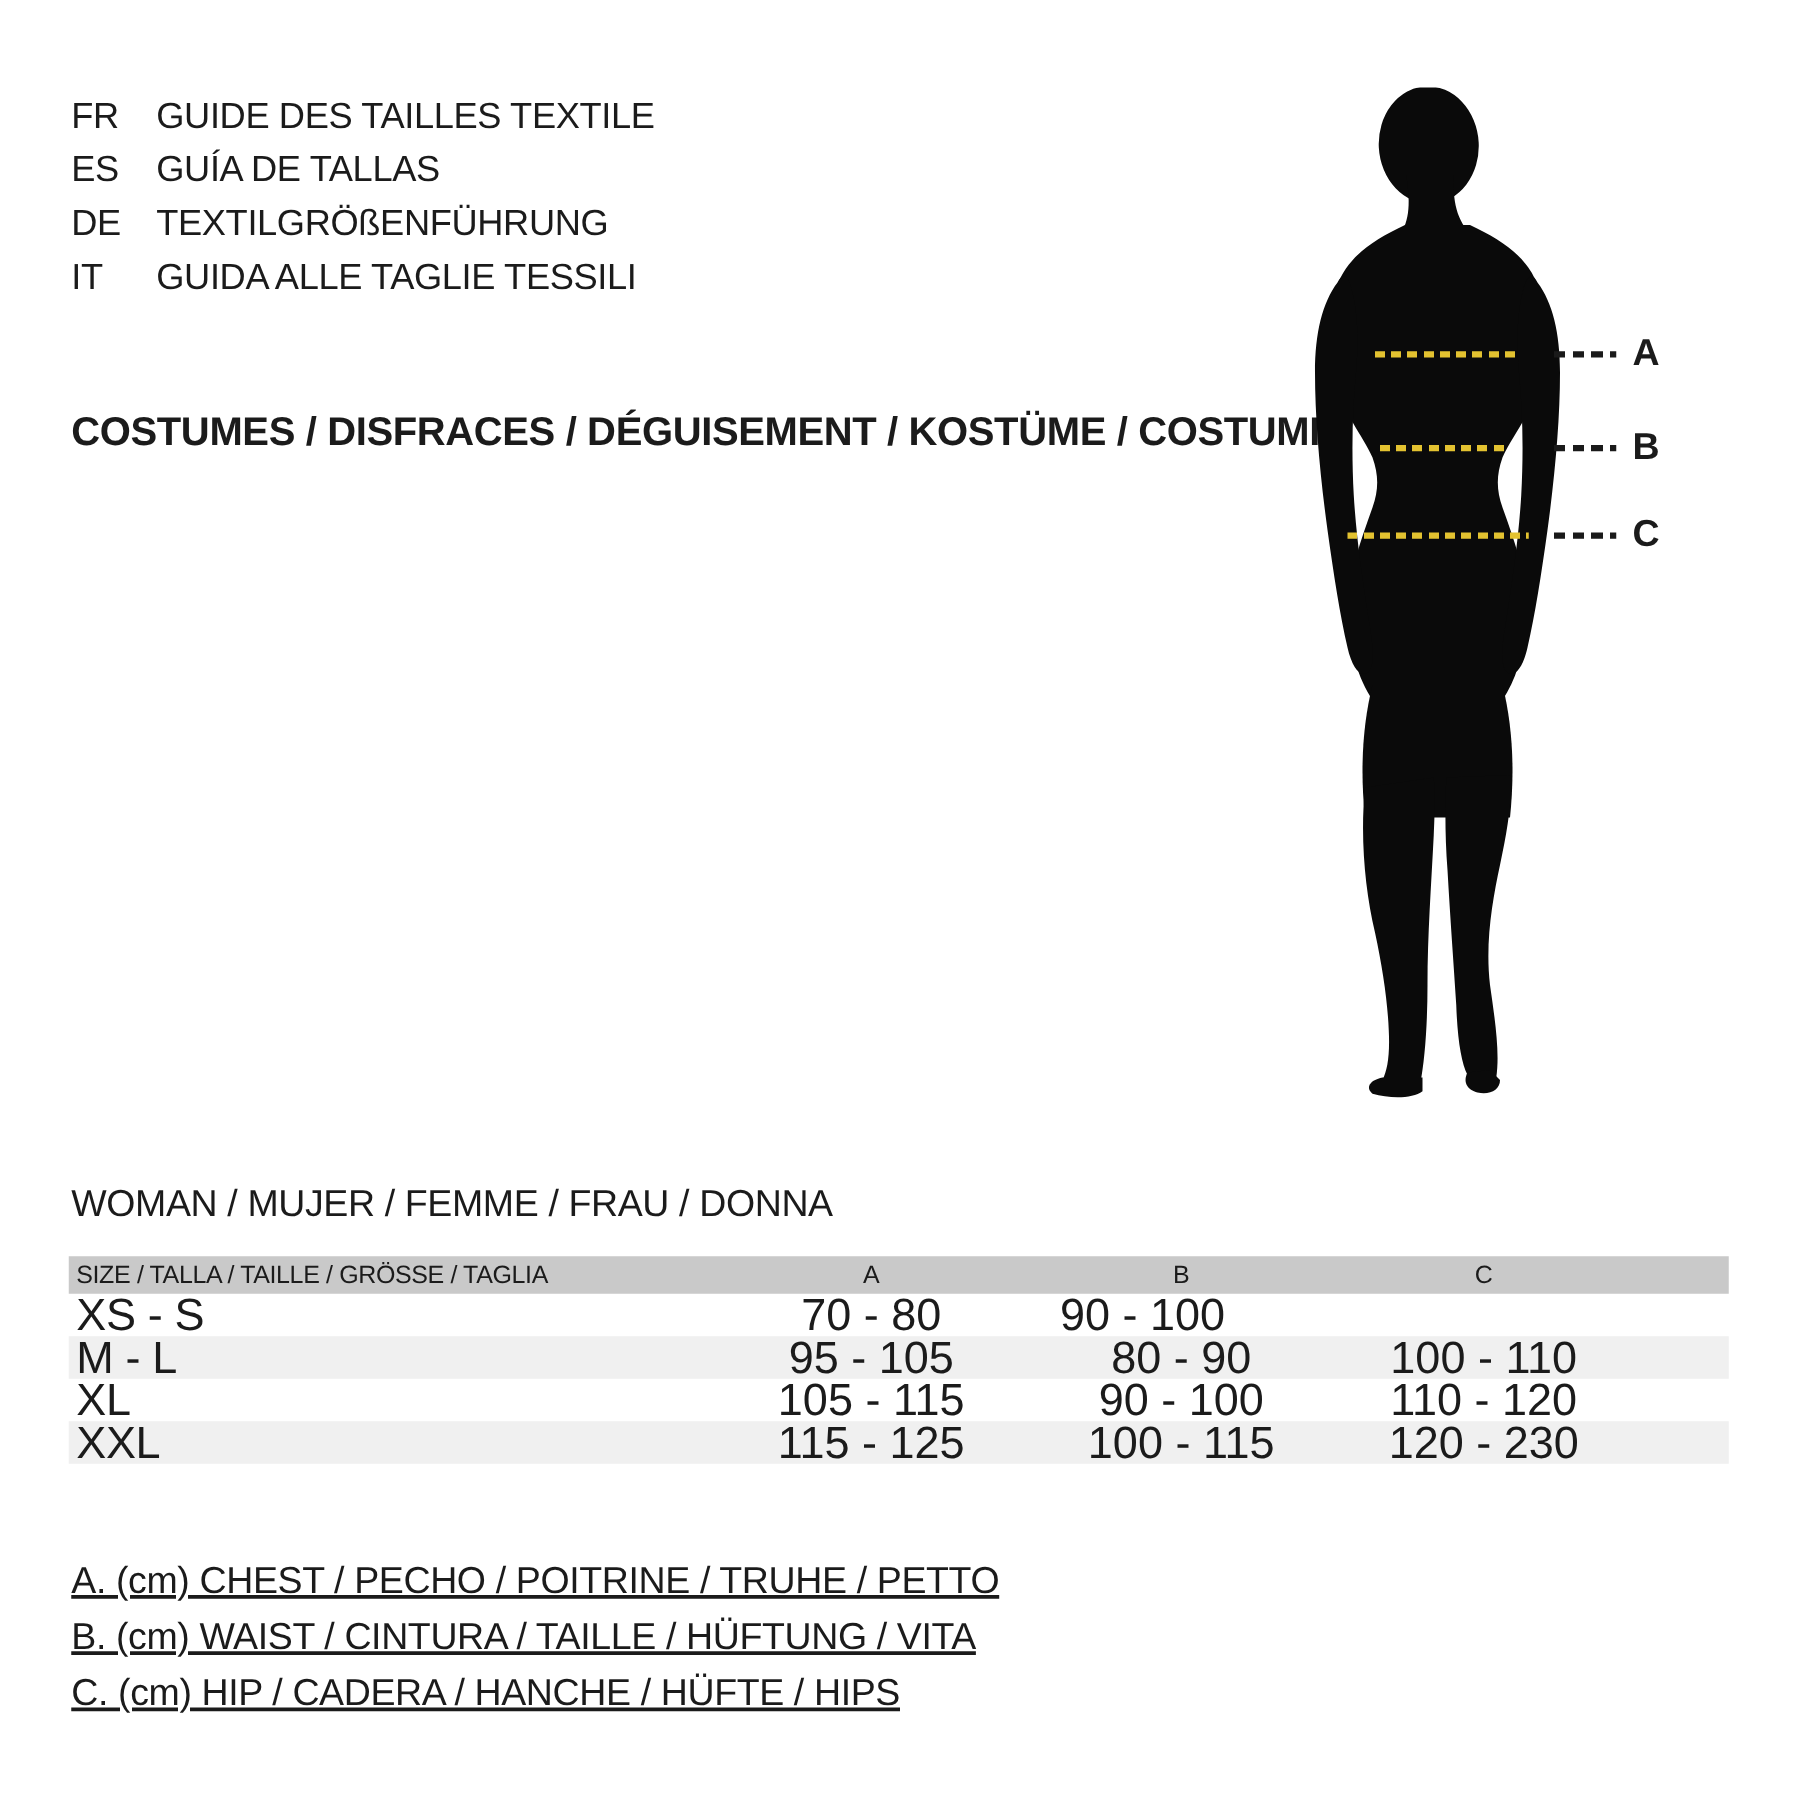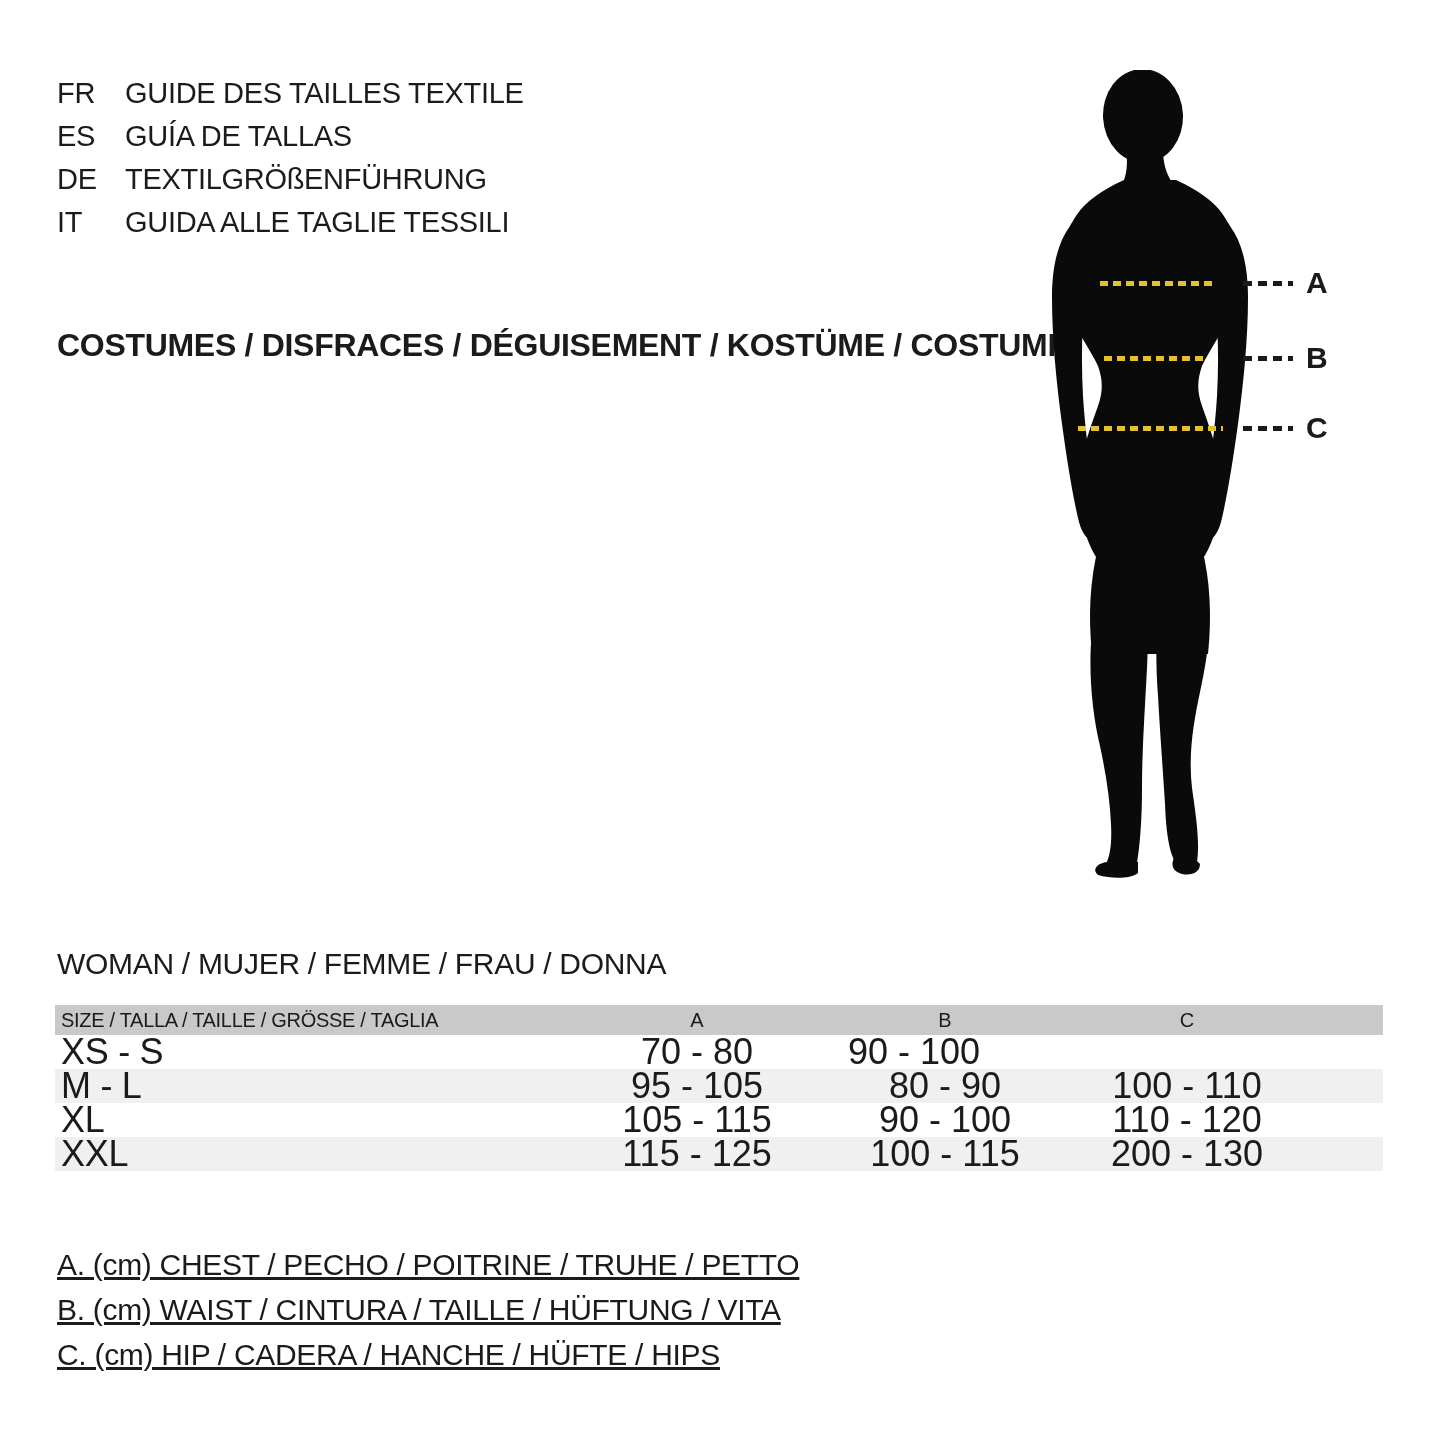--- a/index.html
+++ b/index.html
@@ -183,21 +183,21 @@
     <div class="t-row t-data">
       <div class="cell-name">XL</div>
       <div class="cell-a">105 - 115</div>
       <div class="cell-b">90 - 100</div>
       <div class="cell-c">110 - 120</div>
     </div>
     <div class="t-row t-data t-stripe">
       <div class="cell-name">XXL</div>
       <div class="cell-a">115 - 125</div>
       <div class="cell-b">100 - 115</div>
-      <div class="cell-c">200 - 130</div>
+      <div class="cell-c">120 - 230</div>
     </div>
   </div>
 
   <ul class="legend">
     <li>A. (cm) CHEST / PECHO / POITRINE / TRUHE / PETTO</li>
     <li>B. (cm) WAIST / CINTURA / TAILLE / HÜFTUNG / VITA</li>
     <li>C. (cm) HIP / CADERA / HANCHE / HÜFTE / HIPS</li>
   </ul>
 
 </div>

